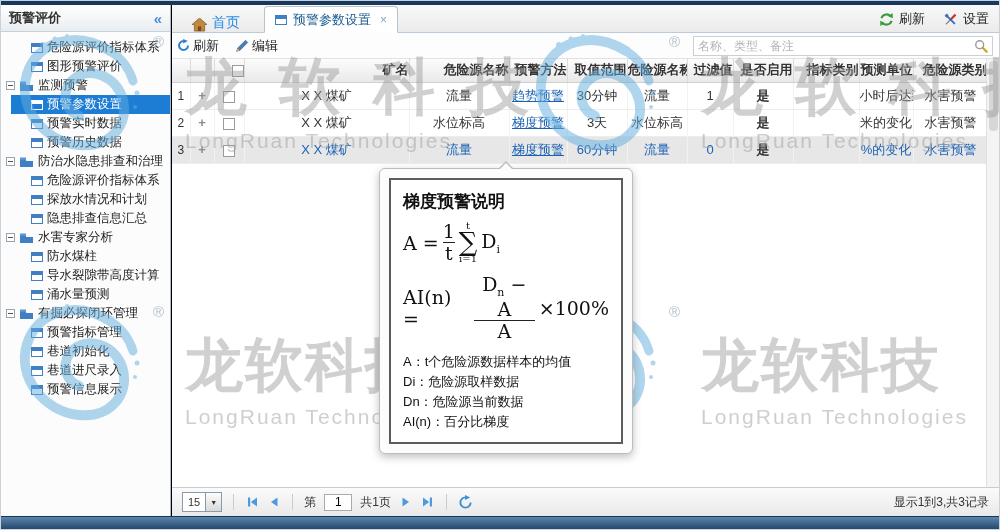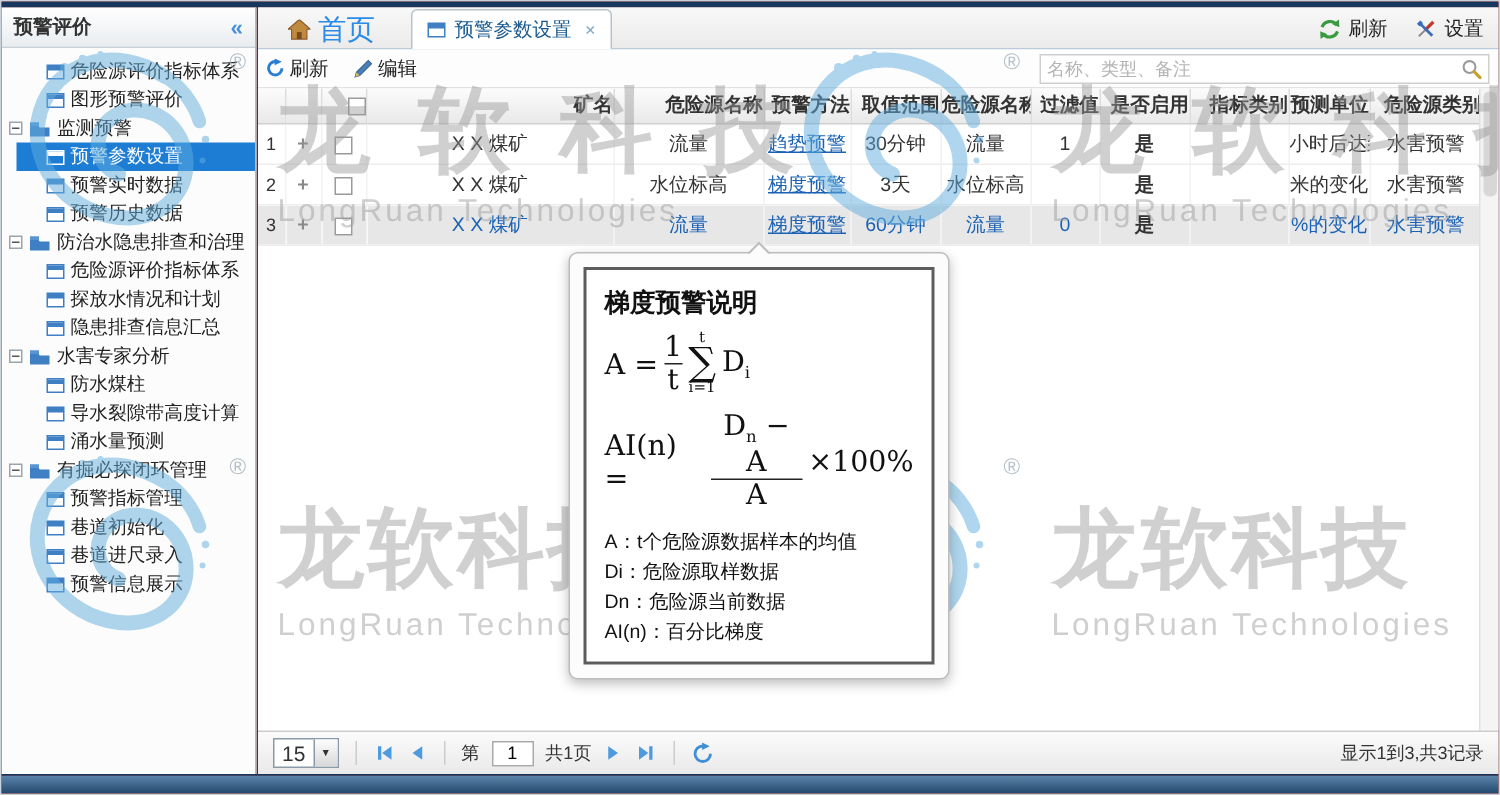--- a/index.html
+++ b/index.html
@@ -1,17 +1,17 @@
 <!DOCTYPE html>
 <html><head>
 <meta charset="utf-8">
 <style>
   * { margin:0; padding:0; box-sizing:border-box; }
   html,body { width:1000px; height:530px; font-family:"Liberation Sans",sans-serif; background:#fff; }
-  #app { position:relative; width:1000px; height:530px; overflow:hidden; background:#7f1d1d; border:1px solid #c9d2da; }
+  #app { position:relative; width:1000px; height:530px; overflow:hidden; background:#000000; border:1px solid #c9d2da; }
 
   .topbar { position:absolute; top:0; left:0; right:0; height:4px; background:#17375e; }
   .bottombar { position:absolute; bottom:0; left:0; right:0; height:13px;
     background:linear-gradient(#5d85ab,#24486e); border-top:1px solid #16365c; }
 
   
   .sidebar { position:absolute; top:4px; left:0; width:170px; bottom:13px; background:#fcfcfc;
     border-right:1px solid #a9bccb; overflow:hidden; }
   .sb-header { height:27px; background:linear-gradient(#ffffff,#e9edf0); border-bottom:1px solid #c9d1d8;
     display:flex; align-items:center; justify-content:space-between; padding:0 8px; }
@@ -27,22 +27,22 @@
   .folder-ic { width:15px; height:12px; flex:none; }
   .win { width:12px; height:10px; border:1px solid #3f7fc4; background:#fff; position:relative; flex:none; }
   .win::before { content:""; position:absolute; top:0; left:0; right:0; height:3px; background:#3f7fc4; }
   .selected .win { border-color:#fff; background:transparent; }
   .selected .win::before { background:#fff; }
 
   
   .main { position:absolute; top:4px; left:171px; right:0; bottom:13px; background:#fff; }
   .tabstrip { position:relative; height:28px; background:linear-gradient(#f8f8f8,#ebebeb);
     border-bottom:1px solid #bccbd9; display:flex; align-items:flex-end; }
-  .tab-home { height:24px; margin-left:10px; padding:0 10px; display:flex; align-items:center; gap:5px;
-    color:#2b8be8; font-size:19px; cursor:pointer; }
+  .tab-home { height:24px; margin-left:10px; padding:0 10px; display:flex; align-items:flex-end; gap:5px;
+    color:#2b8be8; font-size:14px; cursor:pointer; }
   .tab-active { height:27px; margin-left:14px; padding:0 10px; display:flex; align-items:center; gap:6px;
     background:#fff; border:1px solid #b9c2ca; border-bottom:1px solid #fff; border-radius:4px 4px 0 0;
     margin-bottom:-1px; color:#1a5a8e; font-size:13px; }
   .tab-close { color:#7fa8c8; font-size:12px; margin-left:3px; cursor:pointer; }
   .winactions { position:absolute; right:10px; top:5px; display:flex; gap:18px; font-size:13px; color:#222; }
   .wa-btn { display:flex; align-items:center; gap:5px; cursor:pointer; }
 
   .toolbar { position:relative; height:26px; background:#fdfdfd; border-bottom:1px solid #e2e2e2;
     display:flex; align-items:center; padding-left:5px; gap:16px; font-size:13px; color:#222; }
   .tb-btn { display:flex; align-items:center; gap:3px; cursor:pointer; }
@@ -65,21 +65,21 @@
   .cbx { display:inline-block; width:12px; height:12px; border:1px solid #9a9a9a; background:#fff; vertical-align:middle; cursor:pointer; }
   .lnk { color:#1b62b5; text-decoration:underline; cursor:pointer; }
   .yes { color:#1f8f2f; font-weight:bold; }
   .vscroll { position:absolute; top:54px; right:0; bottom:29px; width:13px; background:#f4f4f4; border-left:1px solid #e0e0e0; }
   .vthumb { position:absolute; top:2px; left:2px; width:9px; height:70px; background:#d7d7d7; border-radius:4px; }
 
   
   .pager { position:absolute; bottom:0; left:0; right:0; height:29px; background:linear-gradient(#fbfbfb,#e9e9e9);
     border-top:1px solid #cccccc; display:flex; align-items:center; padding:0 10px; gap:8px; font-size:12px; color:#333; }
   .psel { display:flex; align-items:center; border:1px solid #8a9aa8; background:#fff; height:20px; cursor:pointer; }
-  .psel .pv { padding:0 5px; font-size:14px; }
+  .psel .pv { padding:0 5px; font-size:11px; }
   .psel .caret { width:16px; height:18px; background:linear-gradient(#fdfdfd,#d8d8d8); border-left:1px solid #8a9aa8;
     display:flex; align-items:center; justify-content:center; font-size:7px; color:#333; }
   .vsep { width:1px; height:16px; background:#ccc; margin:0 3px; }
   .navic { display:flex; align-items:center; cursor:pointer; }
   .pginput { width:28px; height:17px; border:1px solid #aaa; font-size:12px; text-align:center; font-family:inherit; }
   .pager-info { margin-left:auto; color:#333; }
 
   
   .popup { position:absolute; left:378px; top:167px; width:254px; z-index:30;
     background:#fcfcfc; border:1px solid #bdbdbd; border-radius:6px; box-shadow:0 3px 8px rgba(0,0,0,.25); padding:9px; }

